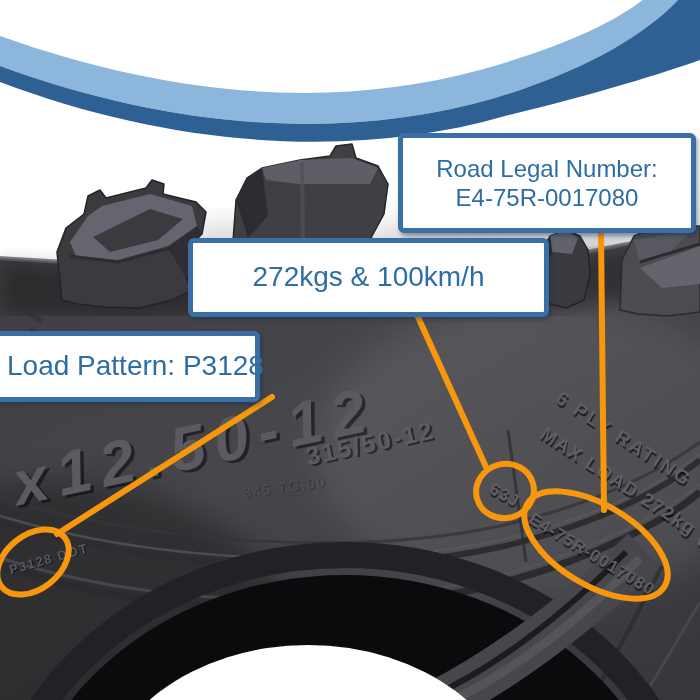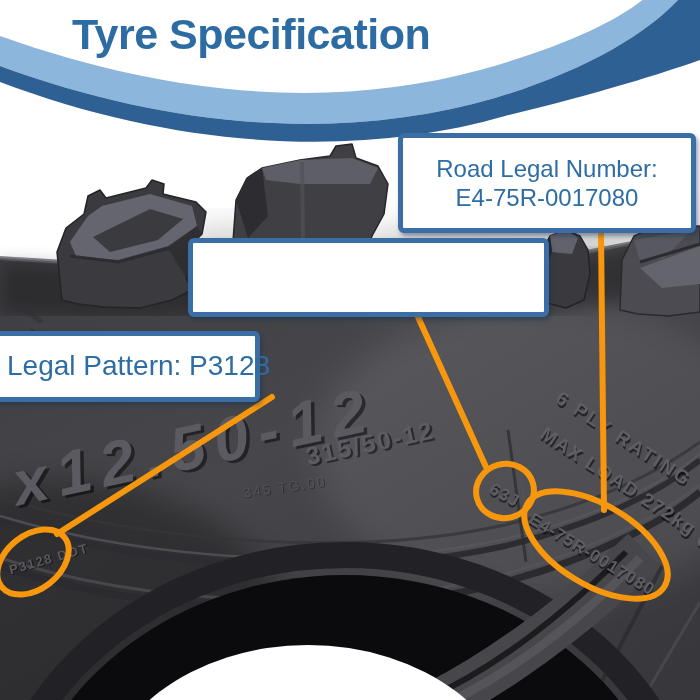--- a/index.html
+++ b/index.html
@@ -159,27 +159,27 @@
     <g stroke="#f6970e" stroke-width="6" fill="none" stroke-linecap="round">
       <path d="M272,397 L57,534"></path>
       <ellipse cx="33" cy="562" rx="40" ry="27" transform="rotate(-38 33 562)"></ellipse>
       <path d="M418,317 L486,467"></path>
       <ellipse cx="505" cy="491" rx="29" ry="27" transform="rotate(-15 505 491)"></ellipse>
       <path d="M601,233 L604,510"></path>
       <ellipse cx="596" cy="545" rx="80" ry="40" transform="rotate(31 596 545)"></ellipse>
     </g>
   </svg>
 
-  <div class="page-title">Tyre Specification</div>
 
   <div class="callout" id="road-box">
     <div class="ln">Road Legal Number:</div>
     <div class="ln">E4-75R-0017080</div>
   </div>
 
   <div class="callout" id="speed-box">
+    <div class="ln">272kgs &amp; 100km/h</div>
   </div>
 
   <div class="callout" id="pattern-box">
-    <div class="ln">Legal Pattern: P3128</div>
+    <div class="ln">Load Pattern: P3128</div>
   </div>
 
 </div>
 
 </body></html>

